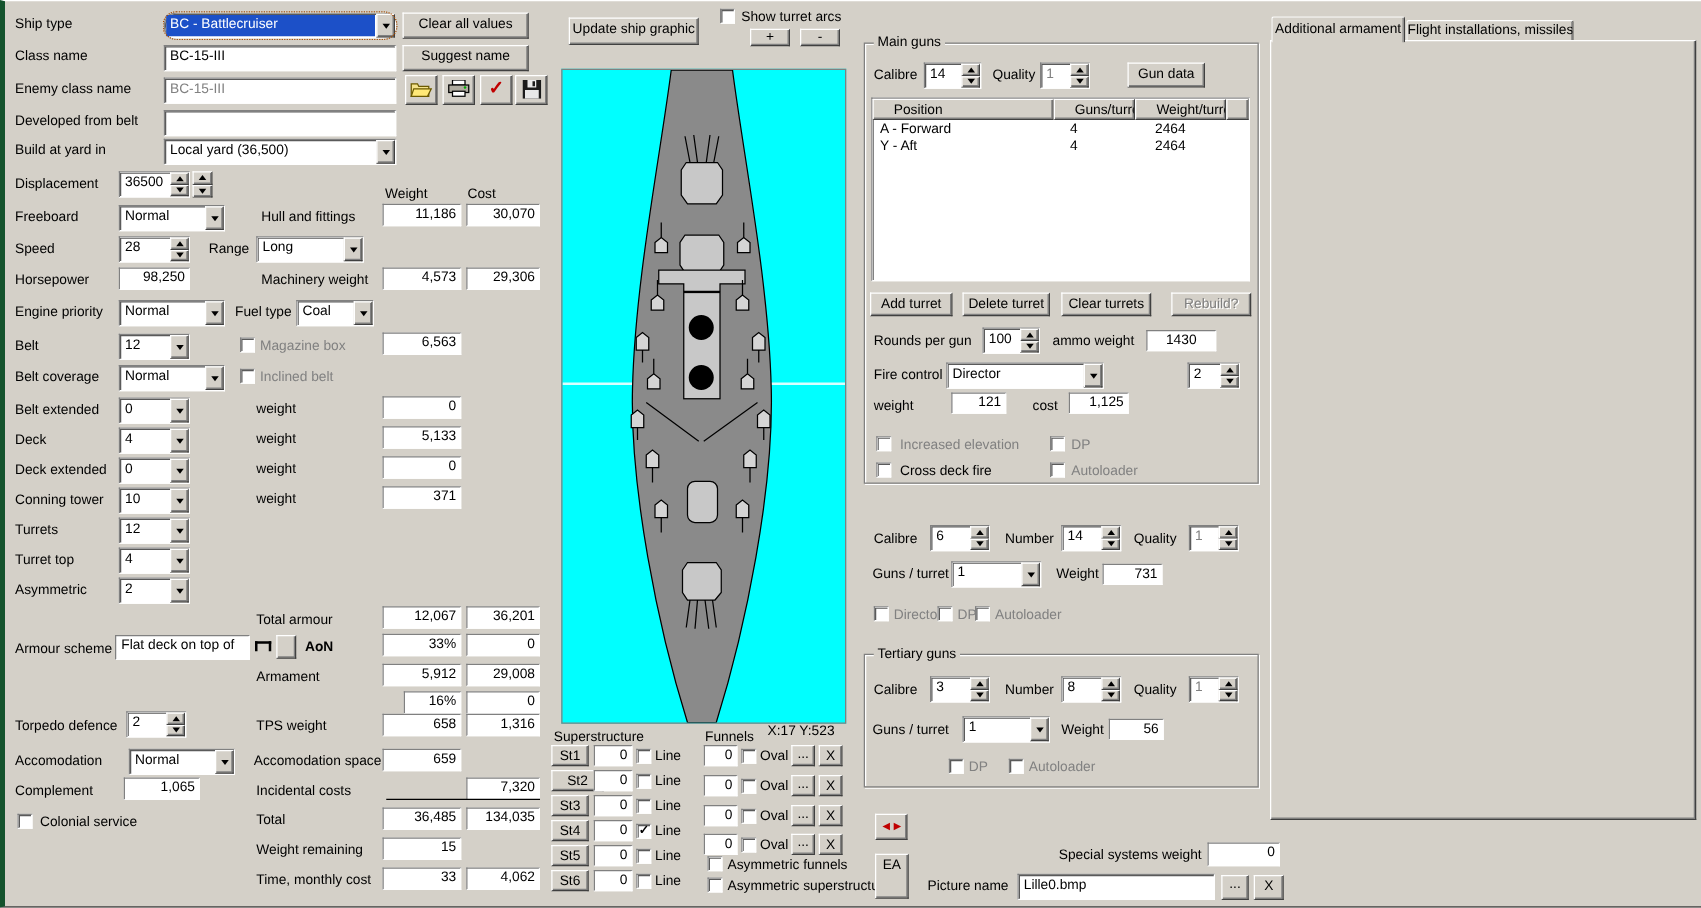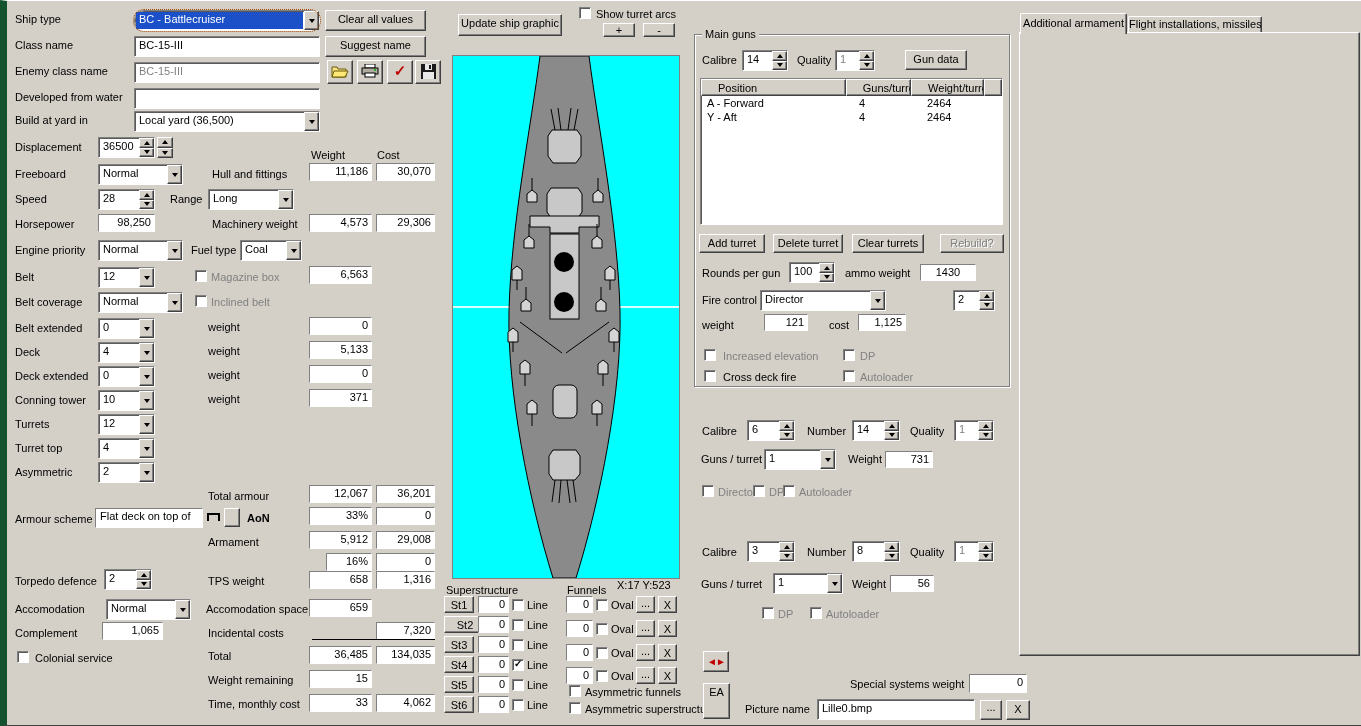--- a/index.html
+++ b/index.html
@@ -1,18 +1,18 @@
 <!DOCTYPE html>
 <html><head>
 <meta charset="utf-8">
 <style>
   html,body{margin:0;padding:0;background:#808080;}
   #app{position:relative;width:1361px;height:726px;background:#d4d0c8;
        font-family:"Liberation Sans",sans-serif;font-size:11px;color:#000;
-       overflow:hidden;border-top:1px solid #fff;border-left:7px solid #14532d;
+       overflow:hidden;border-top:1px solid #fff;border-left:4px solid #14532d;
        border-bottom:1px solid #404040;box-sizing:border-box;}
   .lbl{position:absolute;white-space:nowrap;line-height:12px;}
   .dis{color:#818181;}
   .b{font-weight:bold;}
   
   .ro{position:absolute;background:#fff;border:1px solid;border-color:#808080 #fff #fff #808080;
       text-align:right;padding:1px 3px 0 2px;box-sizing:border-box;white-space:nowrap;overflow:hidden;}
   .ro.ctr{text-align:center;padding-right:2px;}
   .ro.lft{text-align:left;}
   
@@ -105,21 +105,21 @@
   </span>
   <span class="btn" style="left:408px;top:59px;width:26px;height:24px">
     <svg width="15" height="15" viewBox="0 0 15 15" style="margin-top:1px">
       <rect x="0" y="0" width="15" height="15" fill="#1a1a1a"></rect>
       <rect x="4" y="0" width="7" height="6" fill="#e8e8e8"></rect>
       <rect x="8" y="1" width="2" height="4" fill="#1a1a1a"></rect>
       <rect x="2" y="8" width="11" height="7" fill="#e8e8e8"></rect>
     </svg>
   </span>
 
-  <span class="lbl" style="left:8px;top:90px">Developed from water</span>
+  <span class="lbl" style="left:8px;top:90px">Developed from belt</span>
   <span class="inp" style="left:127px;top:87px;width:186px;height:21px"></span>
 
   <span class="lbl" style="left:8px;top:113px">Build at yard in</span>
   <span class="dd" style="left:127px;top:110px;width:186px;height:21px">
     <span class="val">Local yard (36,500)</span>
     <span class="abtn">
         <i class="tdn"></i>
       </span>
   </span>
 
@@ -623,20 +623,23 @@
   </span>
   <span class="lbl" style="left:841px;top:452px">Weight</span>
   <span class="ro" style="left:878px;top:450px;width:48px;height:17px">731</span>
   <span class="cb" style="left:695px;top:484px"></span>
   <span class="lbl dis" style="left:711px;top:485px">Director</span>
   <span class="cb" style="left:746px;top:484px"></span>
   <span class="lbl dis" style="left:762px;top:485px">DP</span>
   <span class="cb" style="left:776px;top:484px;left:776px"></span>
   <span class="lbl dis" style="left:792px;top:485px">Autoloader</span>
 
+  <div class="grp" style="left:687px;top:522px;width:316px;height:107px">
+    <span class="gt">Tertiary guns</span>
+  </div>
   <span class="lbl" style="left:695px;top:545px">Calibre</span>
   <span class="spin" style="left:740px;top:540px;width:48px;height:21px">
     <span class="val">3</span>
     <span class="updown">
         <span class="abtn">
           <i class="tu"></i>
         </span>
         <span class="abtn">
           <i class="tdn"></i>
         </span>

